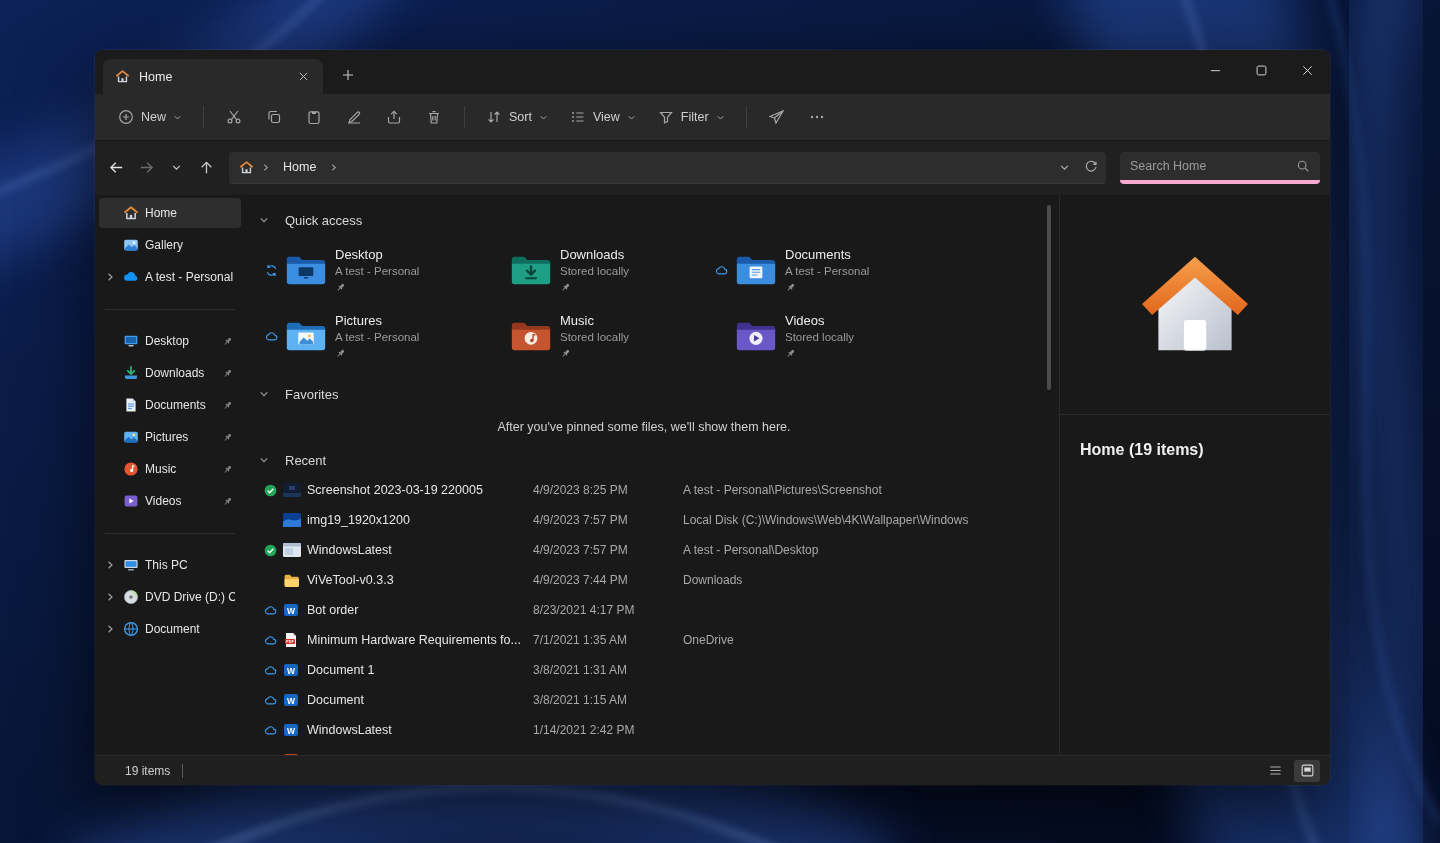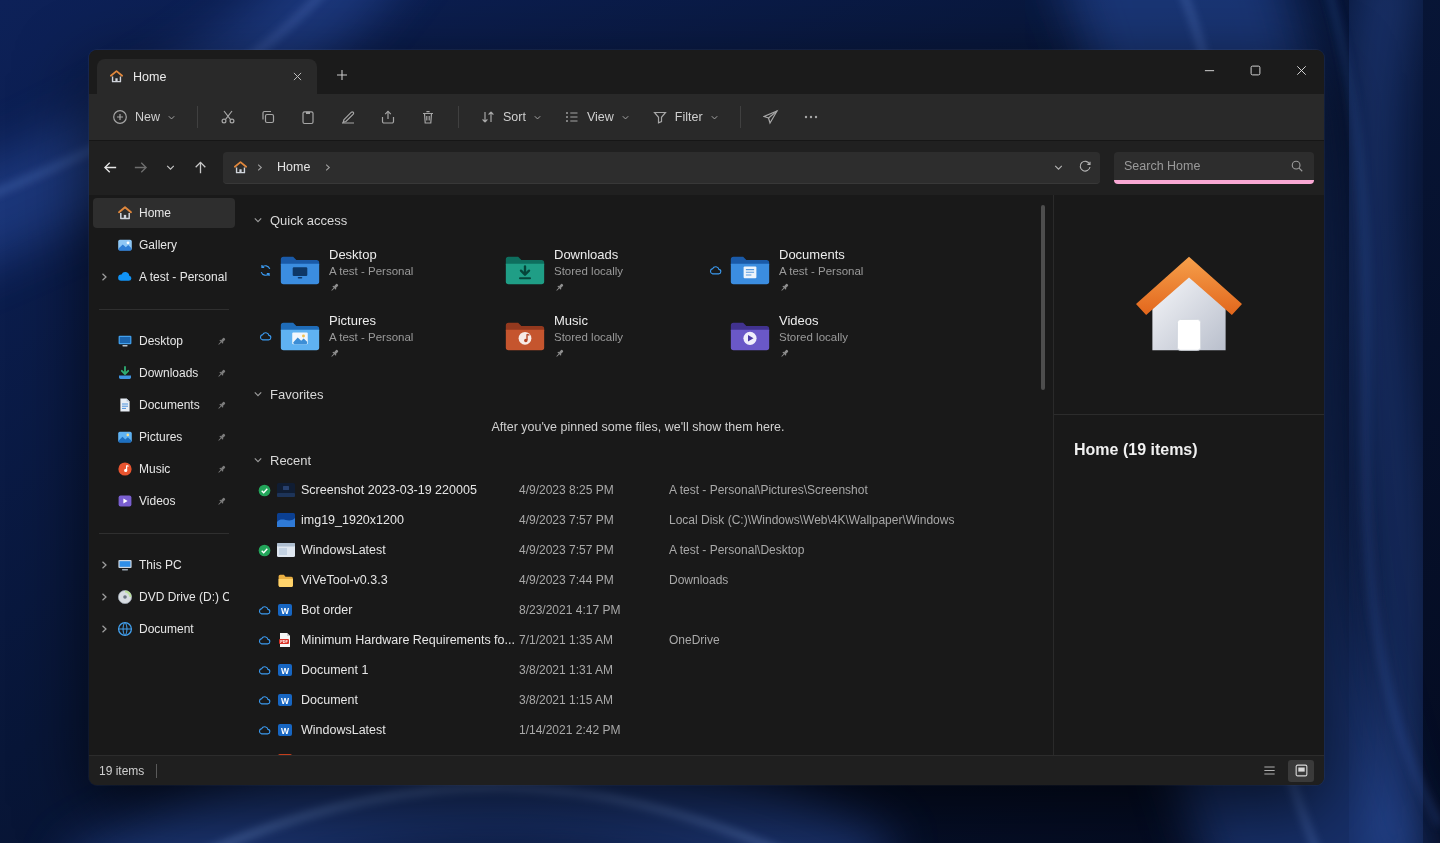--- a/index.html
+++ b/index.html
@@ -4,21 +4,21 @@
 <style>
   * { margin:0; padding:0; box-sizing:border-box; }
   html,body { width:1440px; height:843px; overflow:hidden; background:#040b20;
     font-family:"Liberation Sans","DejaVu Sans",sans-serif; user-select:none; }
 
   
   .wallpaper { position:absolute; inset:0; }
   .wallpaper svg { display:block; }
 
   
-  .window { position:absolute; left:89px; top:50px; width:1235px; height:735px;
+  .window { position:absolute; left:95px; top:50px; width:1235px; height:735px;
     background:#202020; border-radius:8px; overflow:hidden;
     box-shadow:0 22px 70px rgba(0,0,0,.65), 0 0 0 1px rgba(255,255,255,.06); }
 
   
   .tabstrip { position:relative; height:44px; background:#1b1b1b;
     display:flex; align-items:flex-end; padding-left:8px; }
   .tab { height:35px; width:220px; background:#292929; border-radius:8px 8px 0 0;
     display:flex; align-items:center; gap:9px; padding:0 10px 0 12px; }
   .tab-title { font-size:12.5px; color:#eaeaea; flex:1; }
   .tab-close { width:20px; height:20px; display:flex; align-items:center; justify-content:center;
@@ -63,57 +63,57 @@
   .sb-item.selected { background:#2e2e2e; }
   .sb-chev { width:14px; display:flex; justify-content:center; flex:none; }
   .sb-item .icn { width:16px; display:flex; justify-content:center; flex:none; }
   .sb-label { font-size:12px; color:#e6e6e6; white-space:nowrap; overflow:hidden; flex:1; }
   .sb-pin { margin-left:auto; display:flex; flex:none; opacity:.85; }
   .sb-divider { height:32px; position:relative; }
   .sb-divider:after { content:""; position:absolute; left:6px; right:6px; top:15px; height:1px; background:#2f2f2f; }
 
   
   .main { position:absolute; left:150px; right:271px; top:0; bottom:0; overflow:hidden; padding:10px 0 0 14px; }
-  .section-h { height:30px; display:flex; align-items:center; gap:7px; color:#d8d8d8;
+  .section-h { height:30px; display:flex; align-items:center; gap:16px; color:#d8d8d8;
     font-size:13px; cursor:pointer; }
   .section-h .s-chev { display:flex; }
   .qa-grid { display:grid; grid-template-columns:repeat(3,225px); row-gap:4px; margin:4px 0 12px 0; }
   .qa-tile { height:62px; display:flex; align-items:center; gap:5px; padding:2px 4px; border-radius:4px; cursor:pointer; }
   .qa-badge { width:17px; display:flex; justify-content:center; flex:none; }
   .qa-folder { flex:none; display:flex; }
   .qa-text { display:flex; flex-direction:column; gap:1px; padding-left:3px; min-width:0; }
   .qa-name { font-size:13px; color:#ececec; line-height:16px; white-space:nowrap; }
   .qa-sub { font-size:11.5px; color:#9a9a9a; line-height:15px; white-space:nowrap; }
   .qa-pin { height:12px; display:flex; margin-top:2px; }
 
   .fav-empty { height:36px; display:flex; align-items:center; justify-content:center;
     color:#d0d0d0; font-size:12.5px; margin-right:30px; }
 
   .rc-list { margin-top:0; }
   .rc-row { display:grid; grid-template-columns:22px 26px 218px 150px 1fr; align-items:center;
     height:30px; border-radius:4px; cursor:pointer; padding-right:8px; }
   .rc-badge { display:flex; justify-content:center; }
   .rc-icon { display:flex; justify-content:flex-start; padding-left:2px; }
   .rc-name { font-size:12.5px; color:#e6e6e6; white-space:nowrap; overflow:hidden; }
-  .rc-date, .rc-loc { font-size:12px; color:#a8a8a8; white-space:nowrap; overflow:hidden; }
+  .rc-date, .rc-loc { font-size:12px; color:#a8a8a8; white-space:nowrap; overflow:hidden;margin-left:8px; }
 
   .scrollbar { position:absolute; right:8px; top:6px; bottom:6px; width:4px; }
   .scrollbar .thumb { position:absolute; top:4px; width:4px; height:185px; border-radius:2px; background:#4d4d4d; }
 
   
   .details { position:absolute; right:0; top:0; bottom:0; width:271px; border-left:1px solid #2a2a2a; }
   .dp-icon { height:220px; display:flex; align-items:center; justify-content:center; border-bottom:1px solid #2c2c2c; }
   .dp-title { margin:26px 20px 0; font-size:16px; font-weight:bold; color:#f0f0f0; }
   .dp-info { margin:24px 20px 0; display:flex; gap:10px; align-items:flex-start; }
   .dp-infotext { font-size:12.5px; color:#dadada; line-height:18.5px; }
 
   
   .statusbar { position:absolute; left:0; right:0; bottom:0; height:30px; background:#1f1f1f;
     border-top:1px solid #2c2c2c; display:flex; align-items:center; padding:0 10px; }
-  .sb-count { font-size:12px; color:#cfcfcf; }
+  .sb-count { font-size:12px; color:#cfcfcf;margin-left:20px; }
   .sb-sep2 { width:1px; height:14px; background:#5a5a5a; margin-left:12px; }
   .sb-right { margin-left:auto; display:flex; gap:6px; }
   .sb-right button { width:26px; height:22px; display:flex; align-items:center; justify-content:center;
     background:none; border:none; border-radius:3px; cursor:pointer; }
   .sb-right button.active { background:#3a3a3a; }
 
   .icn { display:inline-flex; }
 </style>
 </head>
 <body>

